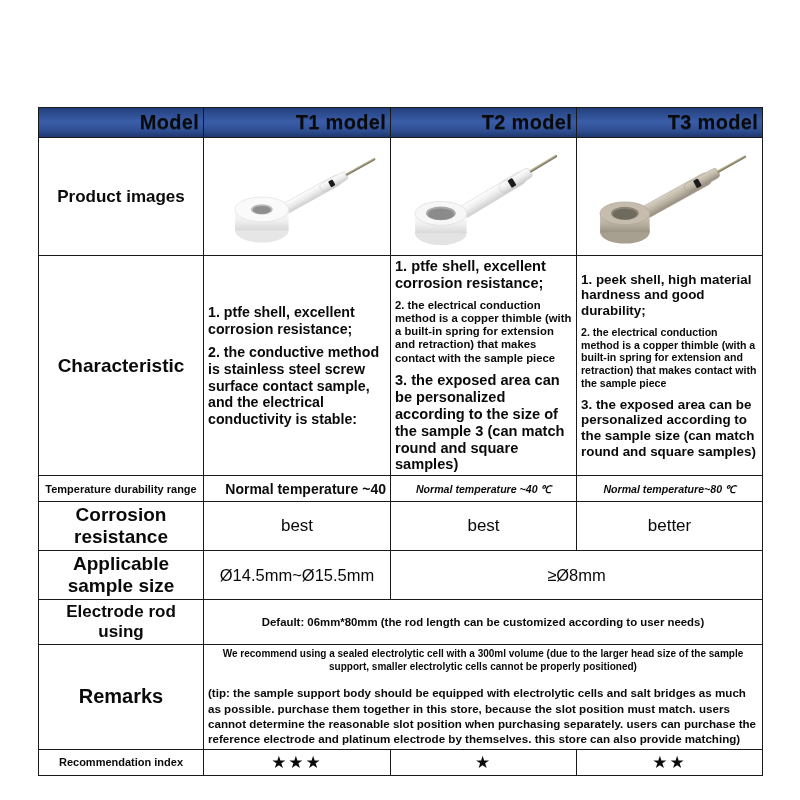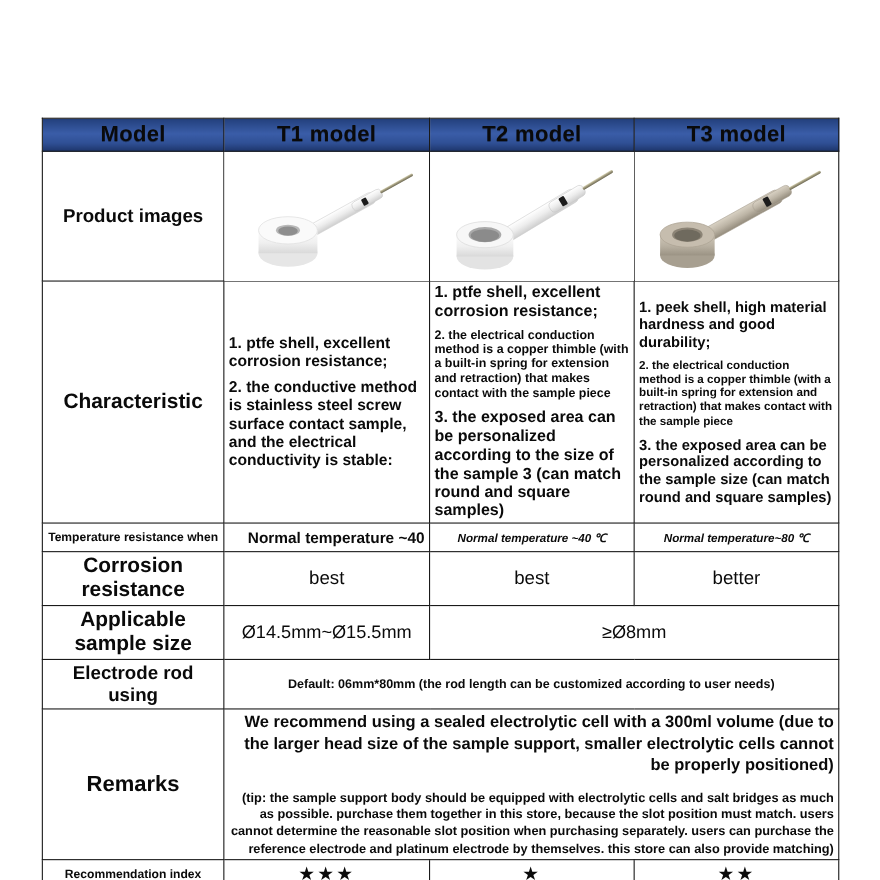--- a/index.html
+++ b/index.html
@@ -22,21 +22,21 @@
     vertical-align:middle;
     color:#0a0a0a;
     box-sizing:border-box;
   }
   
   thead th{
     background:linear-gradient(to bottom,#24417e 0%,#3a5da8 45%,#2f4f94 75%,#1d356b 100%);
     color:#eef4ff;
     font-size:20px;font-weight:bold;
     height:30px;padding:0;
-    text-align:center;
+    text-align:right;
     letter-spacing:.3px;
     border-color:#16264d;
     text-shadow:0 1px 0 rgba(0,0,0,.35);
   }
   
   .c-label{text-align:center;font-weight:bold;}
   .lab-xl{font-size:20px;}
   .lab-lg{font-size:17px;}
   .lab-md{font-size:19px;}
   .lab-xs{font-size:11px;}
@@ -63,22 +63,22 @@
   .val-num{font-size:16px;font-weight:normal;}
   .val-thin{font-size:16.5px;font-weight:normal;}
   .tiny-note{font-size:9.6px;font-weight:bold;}
   .rod-note{font-size:11.4px;font-weight:bold;}
 
   .rowh-sm{height:26px;}
   .rowh-md{height:27px;margin-top:33px;}
   .rowh-lg{height:29px;}
 
   .remarks-cell{padding:6px 8px 8px 8px;}
-  .rm-p1{font-size:15px;font-weight:bold;line-height:1.3;text-align:right;margin:0 0 12px 0;}
-  .rm-p2{font-size:11.6px;font-weight:bold;line-height:1.32;text-align:right;margin:0;}
+  .rm-p1{font-size:10px;font-weight:bold;line-height:1.3;text-align:center;margin:0 0 12px 0;}
+  .rm-p2{font-size:11.6px;font-weight:bold;line-height:1.32;text-align:left;margin:0;}
 
   .stars{font-size:17px;letter-spacing:2px;line-height:1;color:#000;}
   sup{font-size:.62em;vertical-align:super;}
 </style>
 </head>
 <body>
 
 <div id="spec-table-wrap">
 <table class="spec">
   <colgroup>
@@ -201,21 +201,21 @@
       </td>
 
       <td class="charcell">
         <p class="charblk t3-big">1. peek shell, high material hardness and good durability;</p>
         <p class="charblk t3-sm">2. the electrical conduction method is a copper thimble (with a built-in spring for extension and retraction) that makes contact with the sample piece</p>
         <p class="charblk t3-big">3. the exposed area can be personalized according to the sample size (can match round and square samples)</p>
       </td>
     </tr>
 
     <tr class="rowh-sm">
-      <td class="c-label lab-xs">Temperature resistance when</td>
+      <td class="c-label lab-xs">Temperature durability range</td>
       <td class="ctr val-md">Normal temperature ~40</td>
       <td class="ctr val-sm">Normal temperature ~40 ℃</td>
       <td class="ctr val-sm">Normal temperature~80 ℃</td>
     </tr>
 
     <tr class="rowh-md">
       <td class="c-label lab-md">Corrosion resistance</td>
       <td class="ctr val-lg">best</td>
       <td class="ctr val-lg">best</td>
       <td class="ctr val-lg">better</td>

